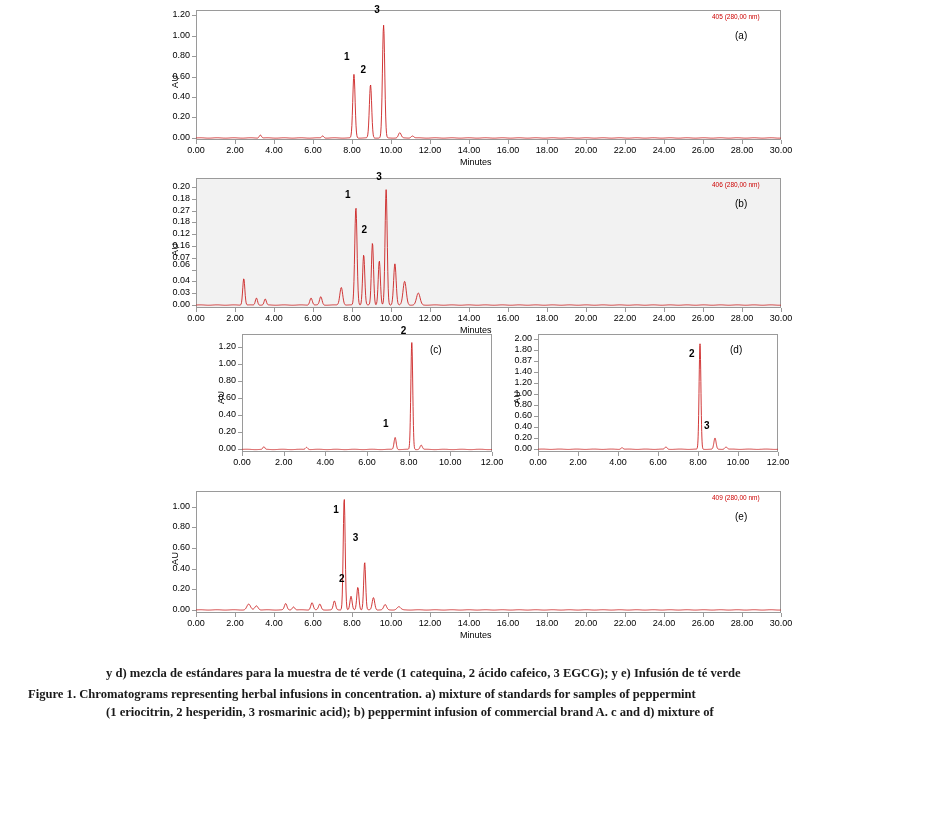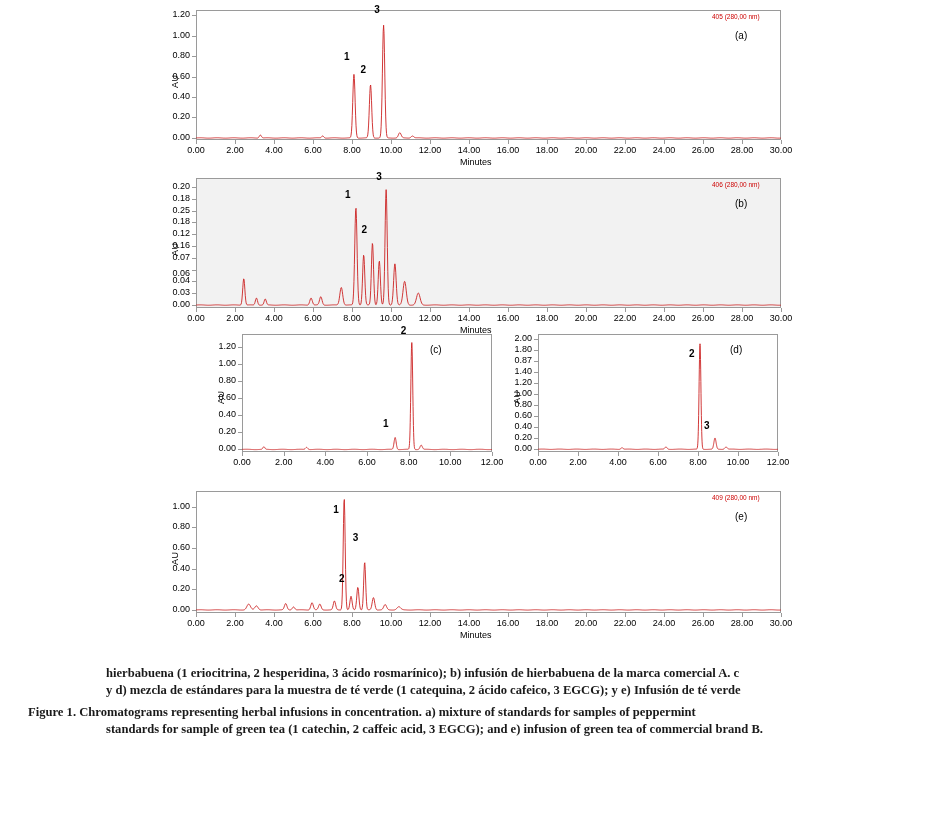--- a/index.html
+++ b/index.html
@@ -154,31 +154,31 @@
       </svg>
     <div class="ylabel" style="left:170px;top:88px;">AU</div>
     <div class="xlabel" style="left:460px;top:157px;">Minutes</div>
     <div class="panel-letter" style="left:735px;top:30px;">(b)</div>
     <div class="detector-label" style="left:712px;top:13px;">406  (280,00 nm)</div>
     <div id="yticks-b">
         <div class="ytick" style="left: 152px; top: 12.8636px; width: 38px;">0.20</div>
         <div style="position: absolute; background: rgb(154, 154, 154); height: 1px; width: 4px; left: 192px; top: 18.8636px;"></div>
         <div class="ytick" style="left: 152px; top: 24.6818px; width: 38px;">0.18</div>
         <div style="position: absolute; background: rgb(154, 154, 154); height: 1px; width: 4px; left: 192px; top: 30.6818px;"></div>
-        <div class="ytick" style="left: 152px; top: 36.5px; width: 38px;">0.25</div>
+        <div class="ytick" style="left: 152px; top: 36.5px; width: 38px;">0.27</div>
         <div style="position: absolute; background: rgb(154, 154, 154); height: 1px; width: 4px; left: 192px; top: 42.5px;"></div>
         <div class="ytick" style="left: 152px; top: 48.3182px; width: 38px;">0.18</div>
         <div style="position: absolute; background: rgb(154, 154, 154); height: 1px; width: 4px; left: 192px; top: 54.3182px;"></div>
         <div class="ytick" style="left: 152px; top: 60.1364px; width: 38px;">0.12</div>
         <div style="position: absolute; background: rgb(154, 154, 154); height: 1px; width: 4px; left: 192px; top: 66.1364px;"></div>
         <div class="ytick" style="left: 152px; top: 71.9545px; width: 38px;">0.16</div>
         <div style="position: absolute; background: rgb(154, 154, 154); height: 1px; width: 4px; left: 192px; top: 77.9545px;"></div>
         <div class="ytick" style="left: 152px; top: 83.7727px; width: 38px;">0.07</div>
         <div style="position: absolute; background: rgb(154, 154, 154); height: 1px; width: 4px; left: 192px; top: 89.7727px;"></div>
-        <div class="ytick" style="left: 152px; top: 100px; width: 38px;">0.06</div>
+        <div class="ytick" style="left: 152px; top: 91px; width: 38px;">0.06</div>
         <div style="position: absolute; background: rgb(154, 154, 154); height: 1px; width: 4px; left: 192px; top: 101.591px;"></div>
         <div class="ytick" style="left: 152px; top: 107.409px; width: 38px;">0.04</div>
         <div style="position: absolute; background: rgb(154, 154, 154); height: 1px; width: 4px; left: 192px; top: 113.409px;"></div>
         <div class="ytick" style="left: 152px; top: 119.227px; width: 38px;">0.03</div>
         <div style="position: absolute; background: rgb(154, 154, 154); height: 1px; width: 4px; left: 192px; top: 125.227px;"></div>
         <div class="ytick" style="left: 152px; top: 131.045px; width: 38px;">0.00</div>
         <div style="position: absolute; background: rgb(154, 154, 154); height: 1px; width: 4px; left: 192px; top: 137.045px;"></div>
       </div>
     <div id="xticks-b">
         <div class="xtick" style="left: 179px; top: 145px;">0.00</div>
@@ -379,17 +379,16 @@
     <div id="anns-e">
         <div class="peaklabel" style="left: 333.225px; top: 20.8475px;">1</div>
         <div class="peaklabel" style="left: 339.075px; top: 90.1186px;">2</div>
         <div class="peaklabel" style="left: 352.725px; top: 48.7627px;">3</div>
       </div>
   </div>
 
 </div>
 
 <div class="caption">
-  <p class="indent">hierbabuena (1 eriocitrina, 2 hesperidina, 3 ácido rosmarínico); b) infusión de hierbabuena de la marca comercial A. c</p>
   <p class="indent">y d) mezcla de estándares para la muestra de té verde (1 catequina, 2 ácido cafeico, 3 EGCG); y e) Infusión de té verde</p>
   <p class="block2">Figure 1. Chromatograms representing herbal infusions in concentration. a) mixture of standards for samples of peppermint</p>
-  <p class="indent">standards for sample of green tea (1 catechin, 2 caffeic acid, 3 EGCG); and e) infusion of green tea of commercial brand B.</p>
+  <p class="indent">(1 eriocitrin, 2 hesperidin, 3 rosmarinic acid); b) peppermint infusion of commercial brand A. c and d) mixture of</p>
 </div>
 
 </body></html>

